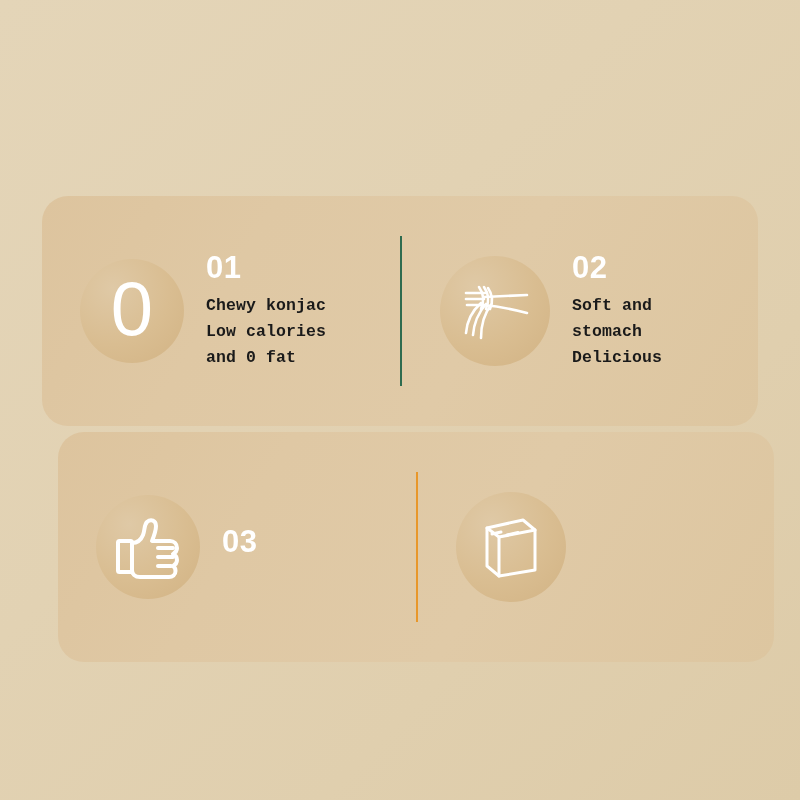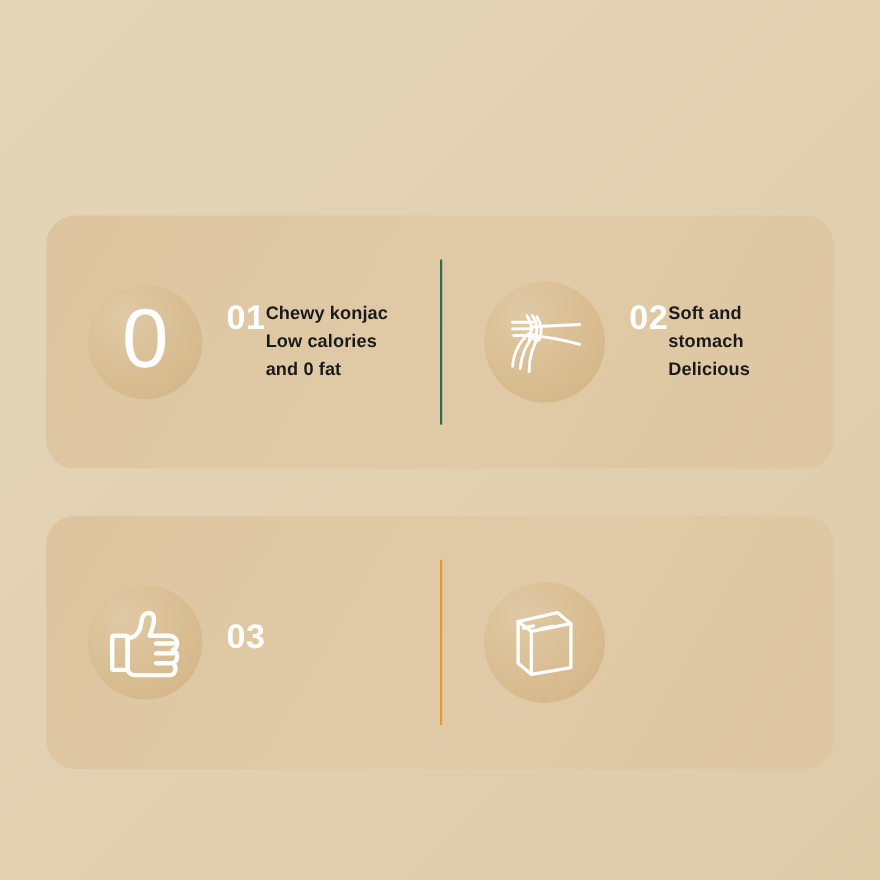--- a/index.html
+++ b/index.html
@@ -27,21 +27,21 @@
     width: 716px;
     height: 230px;
     border-radius: 26px;
     background: linear-gradient(120deg, #ddc49e 0%, #dfc8a4 28%, #e0caa7 60%, #ddc6a0 100%);
     display: flex;
     flex-direction: row;
     align-items: stretch;
     overflow: hidden;
   }
   .card.row-1 { top: 196px; }
-  .card.row-2 { top: 469px; }
+  .card.row-2 { top: 432px; margin-left: 16px; }
 
   .panel {
     position: relative;
     flex: 1 1 50%;
     display: flex;
     flex-direction: row;
     align-items: center;
     box-sizing: border-box;
   }
   .panel.left  { padding-left: 38px; }
@@ -81,40 +81,41 @@
     margin-top: -4px;
   }
 
   .icon-svg {
     display: block;
   }
 
   .content {
     margin-left: 22px;
     display: flex;
-    flex-direction: row;
+    flex-direction: column;
     justify-content: center;
   }
 
   .num {
     color: #ffffff;
     font-size: 31px;
     font-weight: bold;
     line-height: 1.05;
     letter-spacing: 0.5px;
     margin-bottom: 9px;
   }
 
   .desc {
     color: #1a1a1a;
     font-size: 16.5px;
     font-weight: bold;
     line-height: 1.55;
     white-space: pre-line;
     letter-spacing: 0.1px;
+    font-family: Liberation Mono, monospace;
   }
 </style>
 </head>
 <body>
 
 <div class="stage">
 
   <div class="card row-1">
 
     <div class="panel left">

